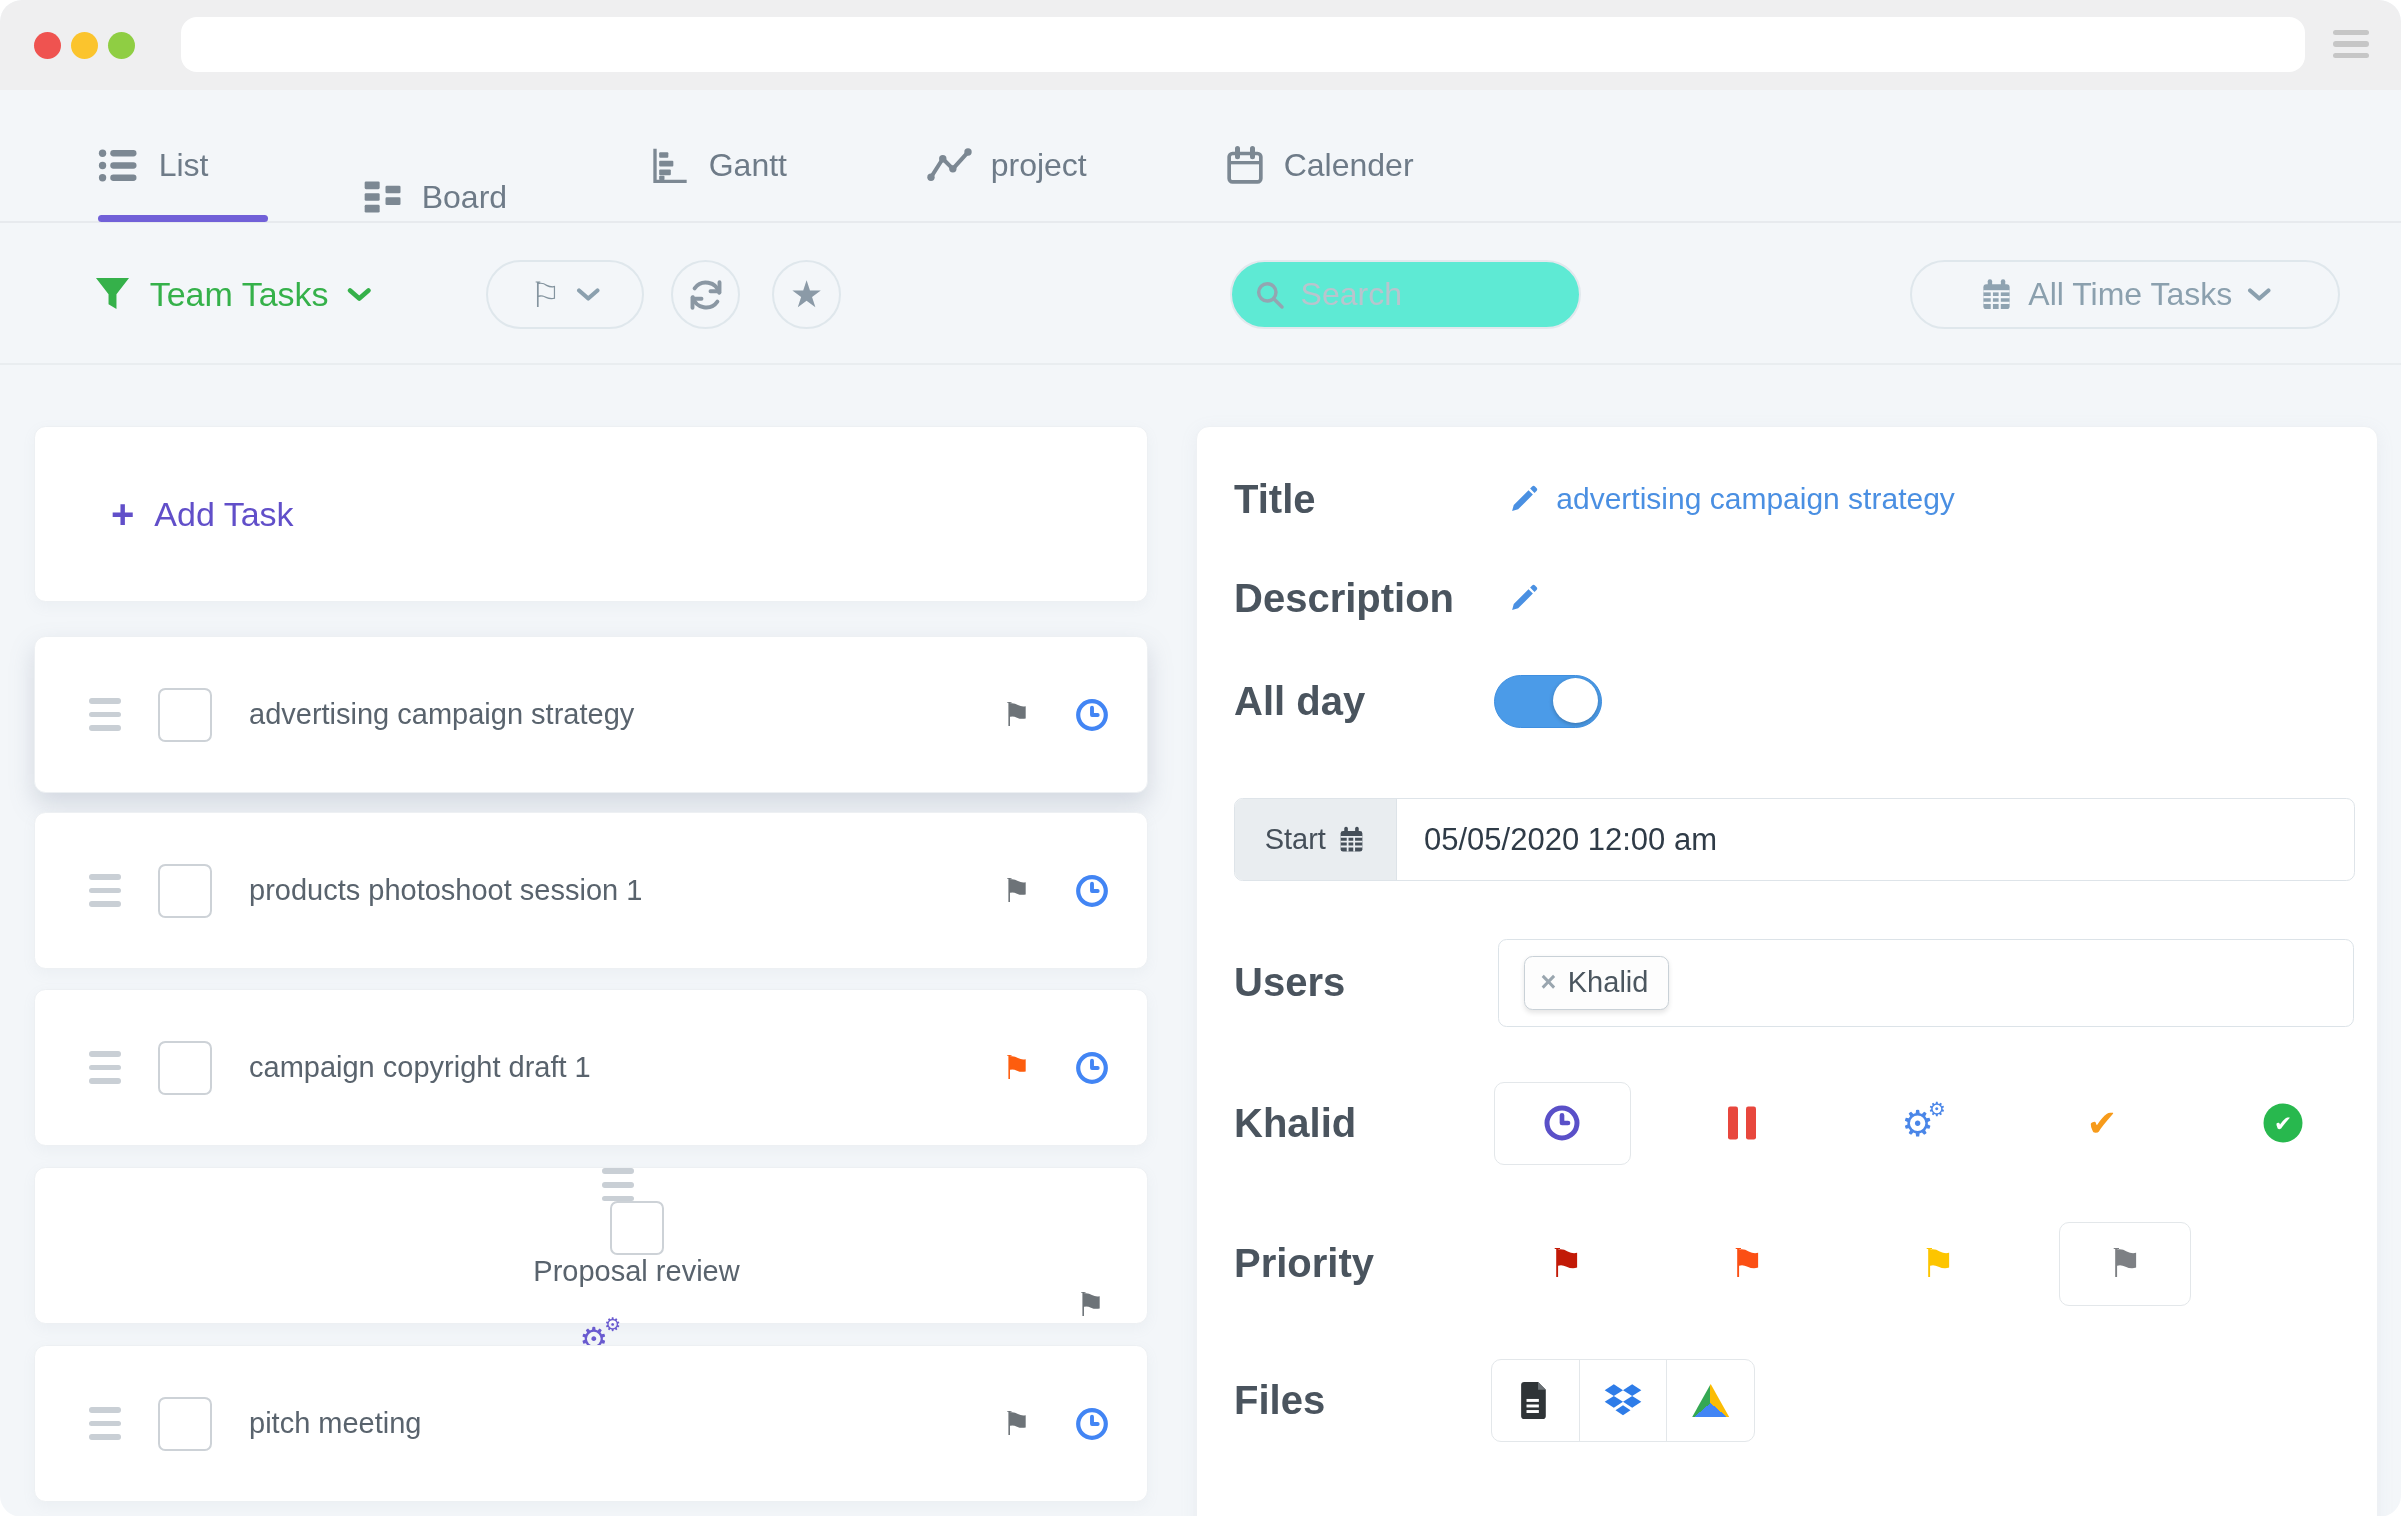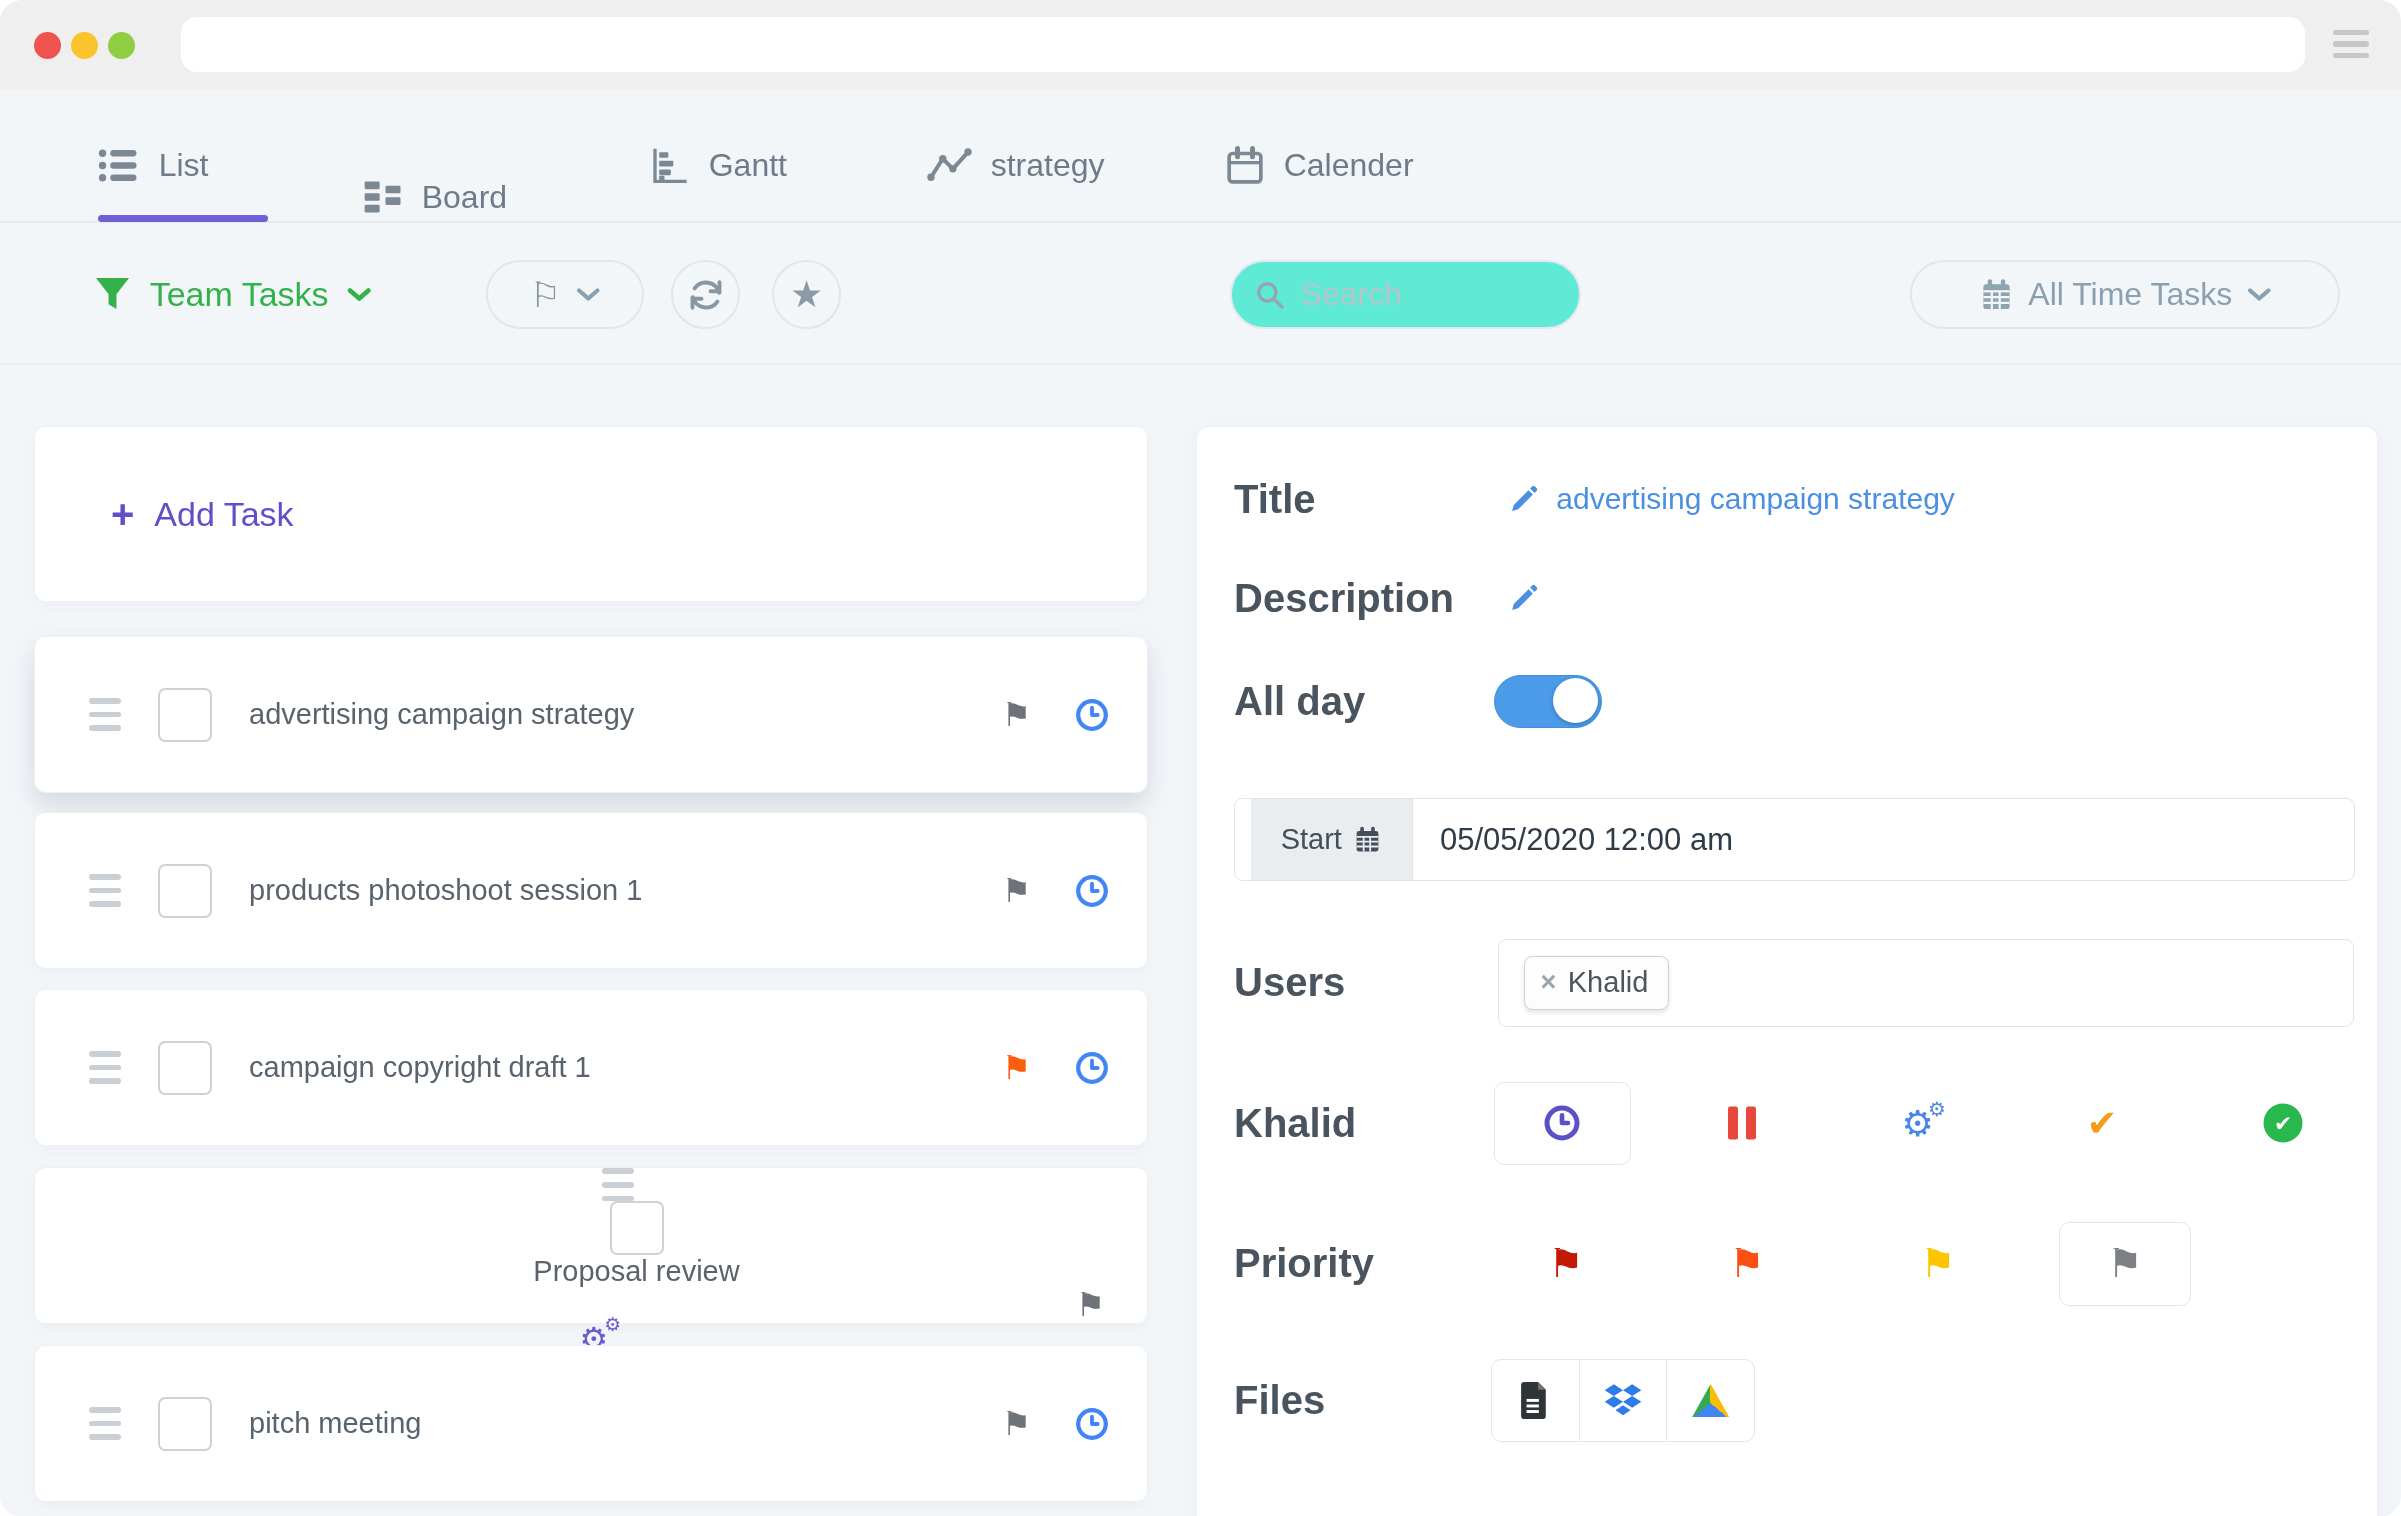--- a/index.html
+++ b/index.html
@@ -54,21 +54,21 @@
   .gears .g2{position:absolute;right:-2.9px;top:-5.8px;font-size:18.7px;line-height:1;}
 
   
   .details{position:absolute;left:1196px;top:426px;width:1182px;height:1122px;background:#fff;border:1.4px solid #eef1f4;border-radius:13px;box-sizing:border-box;box-shadow:0 4.3px 17.3px rgba(150,160,180,.10);}
   .dlabel{position:absolute;left:37px;transform:translateY(-50%);font-size:40px;font-weight:700;color:#4a545e;}
   .drow{position:absolute;left:0;width:100%;}
   .pencil{width:30px;height:30px;color:#4a90e2;}
   .link{font-size:30px;color:#4a8fe2;cursor:pointer;}
   .toggle{position:absolute;left:297px;top:248px;width:108px;height:53px;border-radius:27px;background:#4b9be8;border:1.4px solid #3f8fe0;box-sizing:border-box;cursor:pointer;}
   .toggle .knob{position:absolute;right:2.9px;top:2.2px;width:45px;height:45px;border-radius:50%;background:#fff;box-shadow:0 1.4px 4.3px rgba(0,0,0,.25);}
-  .startbox{position:absolute;left:37px;top:371px;width:1121px;height:83px;border:1.4px solid #dee4e9;border-radius:8.6px;box-sizing:border-box;display:flex;overflow:hidden;background:#fff;padding-left:16px;}
+  .startbox{position:absolute;left:37px;top:371px;width:1121px;height:83px;border:1.4px solid #dee4e9;border-radius:8.6px;box-sizing:border-box;display:flex;overflow:hidden;background:#fff;}
   .startaddon{width:161px;background:#e9edf0;border-right:1.4px solid #dde3e8;display:flex;align-items:center;justify-content:center;gap:11.5px;color:#454f59;font-size:29px;flex:0 0 auto;}
   .startval{display:flex;align-items:center;padding-left:27px;font-size:31px;color:#2f3b47;}
   .usersbox{position:absolute;left:301px;top:512px;width:856px;height:88px;border:1.4px solid #dce3e8;border-radius:8.6px;box-sizing:border-box;background:#fff;display:flex;align-items:center;padding-left:24.5px;}
   .chip{display:flex;align-items:center;gap:11.5px;border:1.4px solid #c9d1d7;border-radius:8.6px;background:#fdfdfd;box-shadow:0 2.2px 5px rgba(0,0,0,.10);padding:8.6px 20px 10px 16px;font-size:29px;color:#4b565f;}
   .chip .x{color:#9aa6af;font-weight:700;font-size:27px;cursor:pointer;}
   .optbox{position:absolute;border:1.4px solid #e3e7ea;border-radius:10px;background:#fff;box-sizing:border-box;}
   .opt{position:absolute;transform:translate(-50%,-50%);display:flex;align-items:center;justify-content:center;cursor:pointer;}
   .clock-purple{color:#5a50c8;}
   .pause{display:flex;gap:8px;}
   .pause i{width:10px;height:33px;border-radius:2.2px;background:#e8473d;}
@@ -151,21 +151,21 @@
         <svg width="45" height="37" viewBox="0 0 26 22">
             <polyline points="2,18 9,7 15,13 24,3" fill="none" stroke="#7c8893" stroke-width="2.4" stroke-linecap="round" stroke-linejoin="round"></polyline>
             <g fill="#7c8893">
               <circle cx="2" cy="18" r="2.2"></circle>
               <circle cx="9" cy="7" r="2.2"></circle>
               <circle cx="15" cy="13" r="2.2"></circle>
               <circle cx="24" cy="3" r="2.2"></circle>
             </g>
           </svg>
       </span>
-      <span>strategy</span>
+      <span>project</span>
     </div>
     <div class="tab" style="left:1225px;">
       <span class="ticon">
         <svg width="40" height="40" viewBox="0 0 24 24">
             <rect x="2.5" y="4.5" width="19" height="17" rx="2" fill="none" stroke="#7c8893" stroke-width="2.2"></rect>
             <path d="M2.5 10h19" stroke="#7c8893" stroke-width="2"></path>
             <path d="M7.5 1.5v5M16.5 1.5v5" stroke="#7c8893" stroke-width="3" stroke-linecap="round"></path>
           </svg>
       </span>
       <span>Calender</span>

